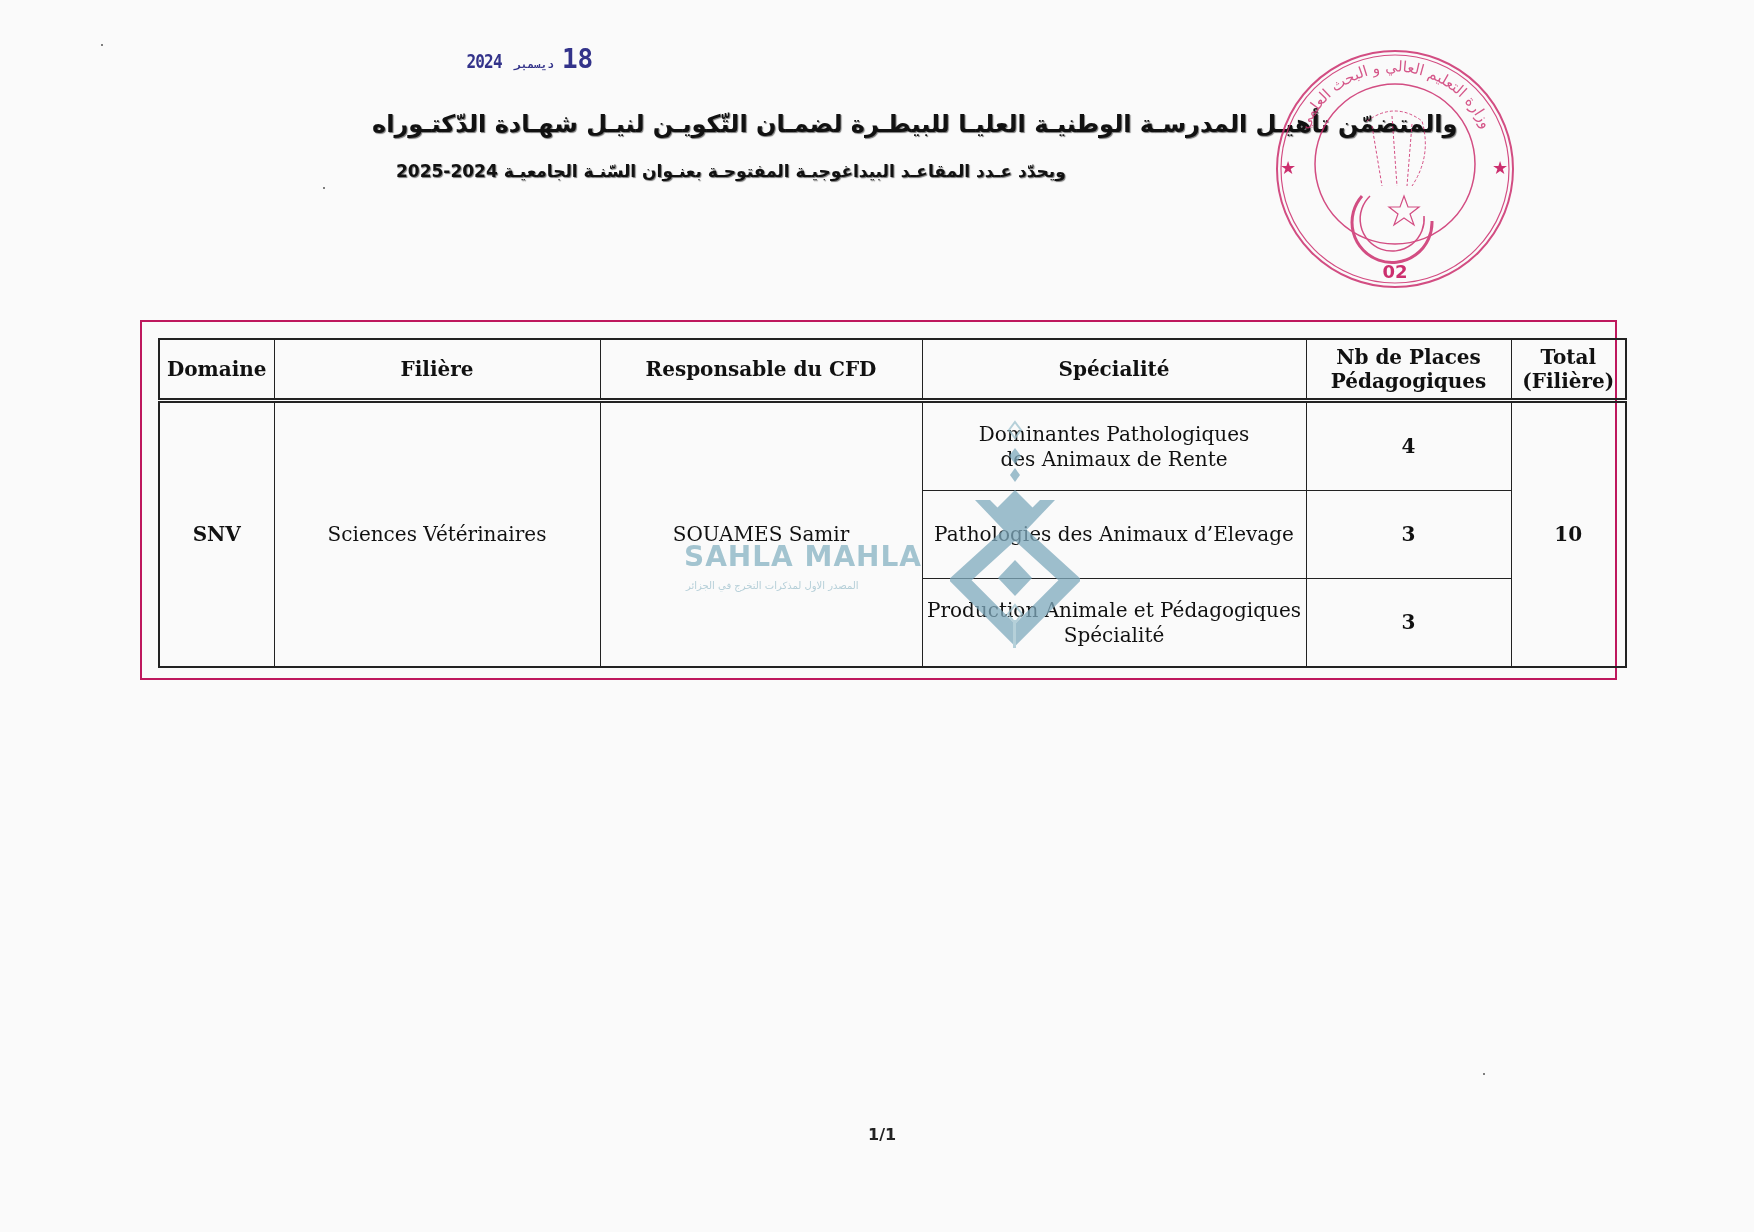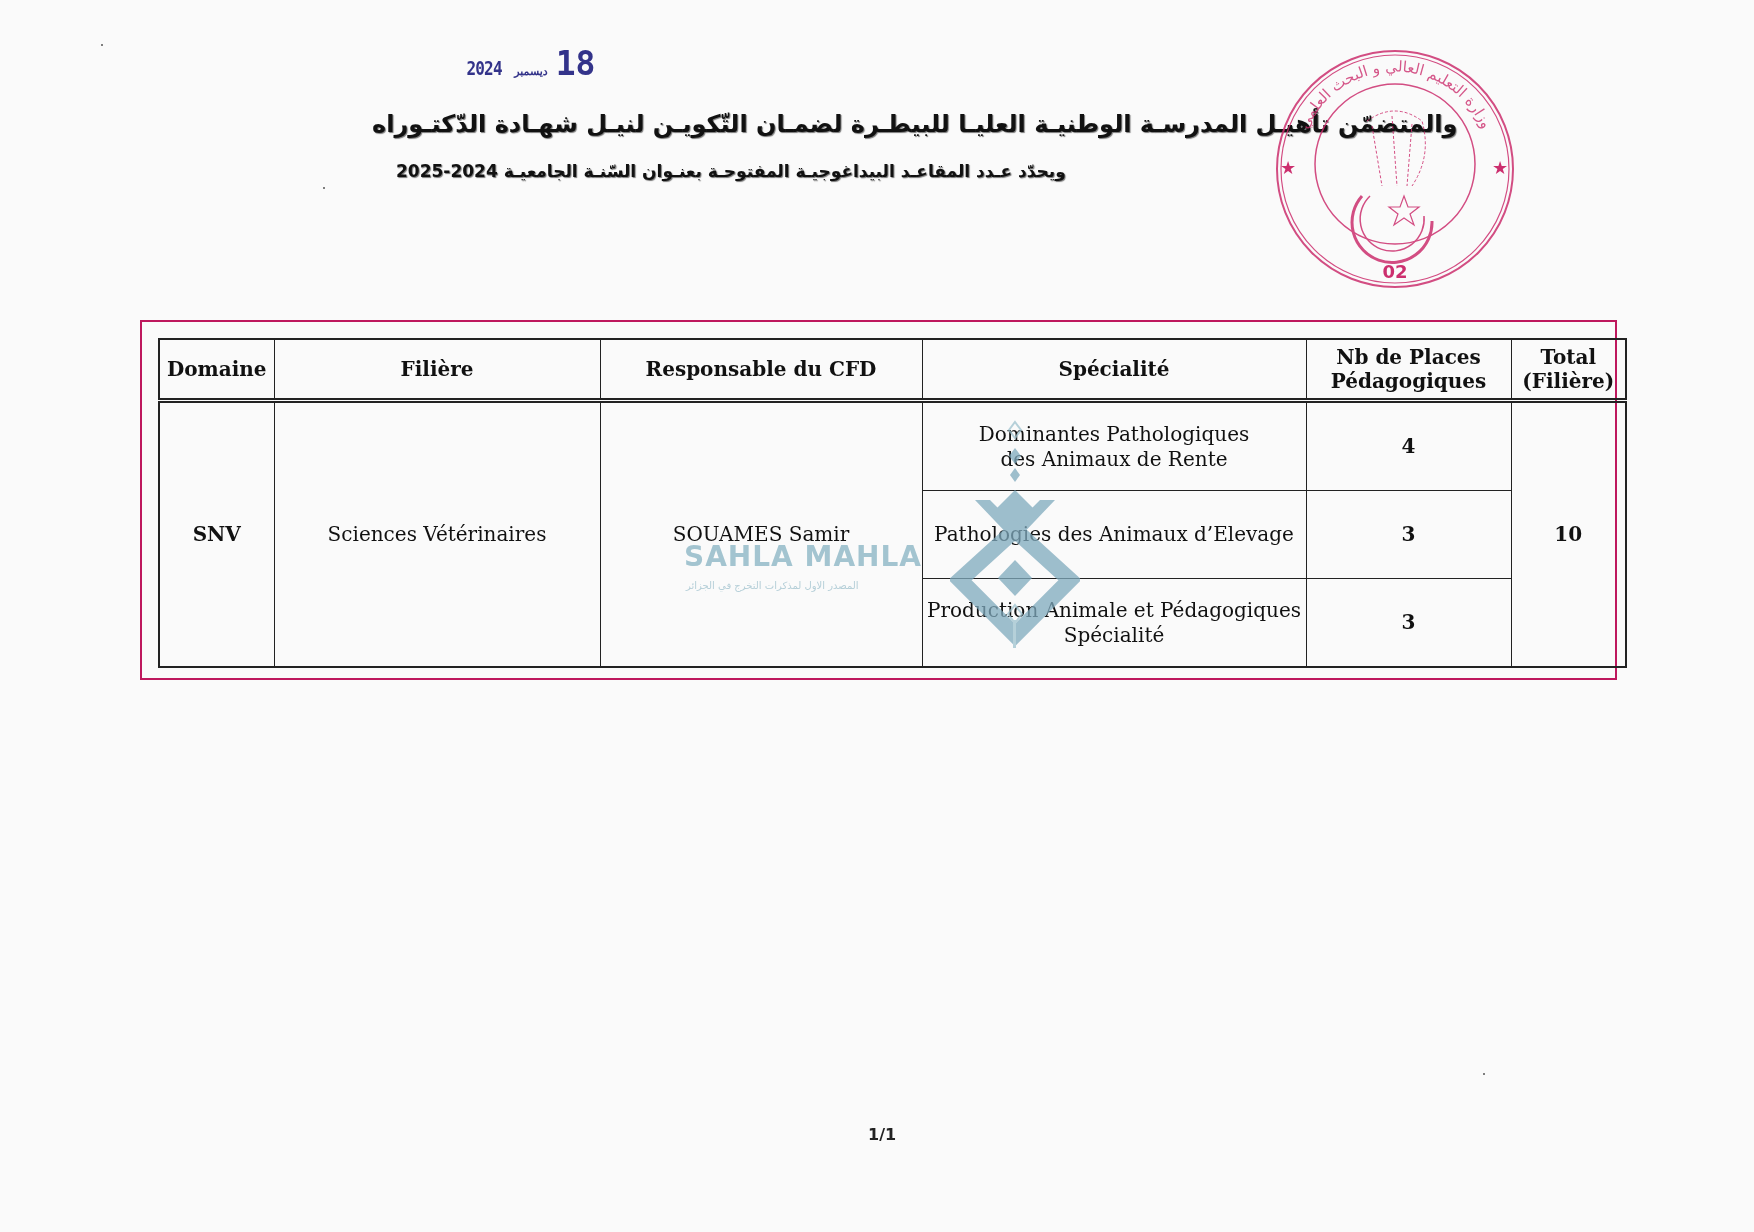--- a/index.html
+++ b/index.html
@@ -27,22 +27,22 @@
     letter-spacing: 1px; display: inline-block; transform: translateY(-4px);
   }
   .line2 { top: 110px; left: 372px; font-size: 24px; letter-spacing: 0.5px; }
   .line3 { top: 161px; left: 396px; font-size: 17px; letter-spacing: 0.5px; }
 
   .date-stamp {
     position: absolute; top: 44px; left: 462px; direction: rtl;
     font-family: "DejaVu Sans Mono", monospace; font-weight: bold;
     color: #33338a; font-size: 22px; white-space: nowrap;
   }
-  .date-stamp .day { font-size: 33px; letter-spacing: 6px; }
-  .date-stamp .month { font-size: 11px; margin: 0 8px; font-family: Liberation Sans, sans-serif; }
+  .date-stamp .day { font-size: 26px; letter-spacing: 6px; }
+  .date-stamp .month { font-size: 11px; margin: 0 8px; font-family: Liberation Mono, monospace; }
   .date-stamp .year { font-size: 20px; letter-spacing: -1px; transform: scaleX(0.8); display: inline-block; }
 
   .seal { position: absolute; left: 1272px; top: 46px; width: 246px; height: 246px; }
 
   
   .table-wrap {
     position: absolute; left: 140px; top: 320px; width: 1477px; height: 360px;
     border: 2px solid #be185d; box-sizing: border-box; padding: 16px;
   }
   table.grid {

